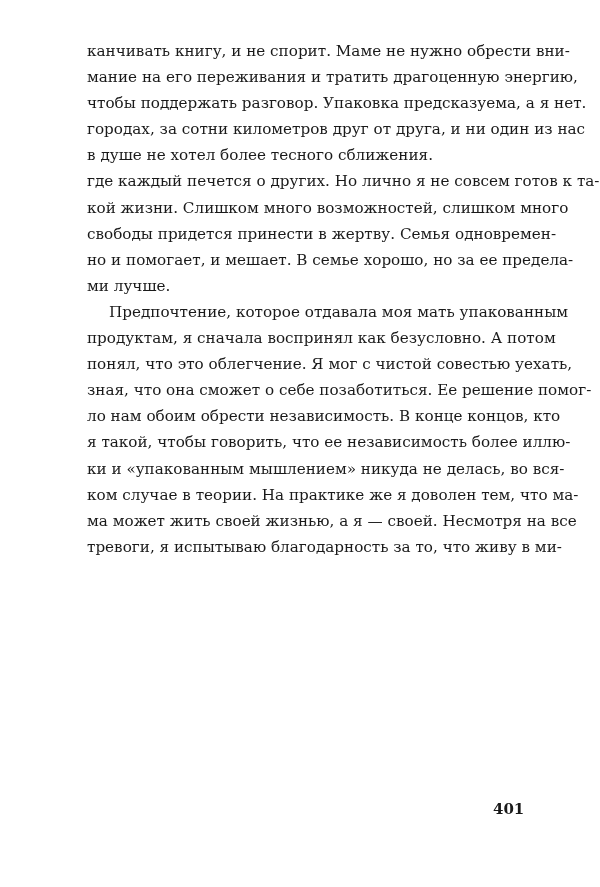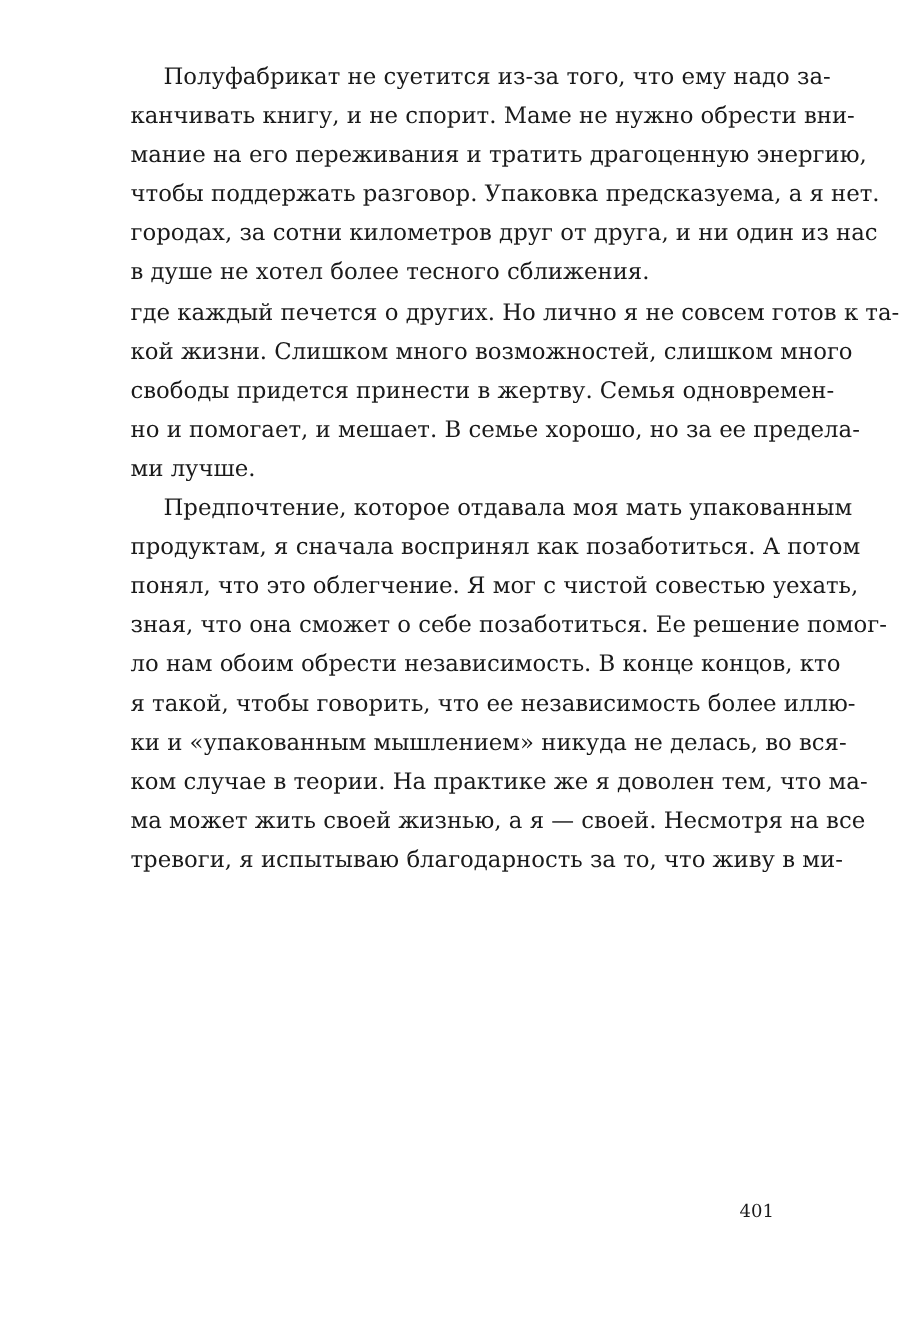--- a/index.html
+++ b/index.html
@@ -42,51 +42,50 @@
       padding-left: 22px;
     }
     .line.last {
       text-align-last: left;
     }
     .page-number {
       position: absolute;
       left: 493px;
       top: 800px;
       font-family: "DejaVu Serif", "Liberation Serif", serif;
-      font-size: 12px;
-      font-weight: normal;
+      font-size: 15px;
+      font-weight: bold;
       color: #1a1a1a;
     }
   </style>
 </head>
 <body>
 
 <div class="page">
   <div class="text-block">
 
     <div>
-      <span class="line indent">Полуфабрикат не суетится из-за того, что ему надо за-</span>
       <span class="line">канчивать книгу, и не спорит. Маме не нужно обрести вни-</span>
       <span class="line">мание на его переживания и тратить драгоценную энергию,</span>
       <span class="line">чтобы поддержать разговор. Упаковка предсказуема, а я нет.</span>
       <span class="line">городах, за сотни километров друг от друга, и ни один из нас</span>
       <span class="line last">в душе не хотел более тесного сближения.</span>
     </div>
 
     <div>
       <span class="line">где каждый печется о других. Но лично я не совсем готов к та-</span>
       <span class="line">кой жизни. Слишком много возможностей, слишком много</span>
       <span class="line">свободы придется принести в жертву. Семья одновремен-</span>
       <span class="line">но и помогает, и мешает. В семье хорошо, но за ее предела-</span>
       <span class="line last">ми лучше.</span>
     </div>
 
     <div>
       <span class="line indent">Предпочтение, которое отдавала моя мать упакованным</span>
-      <span class="line">продуктам, я сначала воспринял как позаботиться. А потом</span>
+      <span class="line">продуктам, я сначала воспринял как безусловно. А потом</span>
       <span class="line">понял, что это облегчение. Я мог с чистой совестью уехать,</span>
       <span class="line">зная, что она сможет о себе позаботиться. Ее решение помог-</span>
       <span class="line">ло нам обоим обрести независимость. В конце концов, кто</span>
       <span class="line">я такой, чтобы говорить, что ее независимость более иллю-</span>
     </div>
 
     <div>
       <span class="line">ки и «упакованным мышлением» никуда не делась, во вся-</span>
       <span class="line">ком случае в теории. На практике же я доволен тем, что ма-</span>
       <span class="line">ма может жить своей жизнью, а я — своей. Несмотря на все</span>

